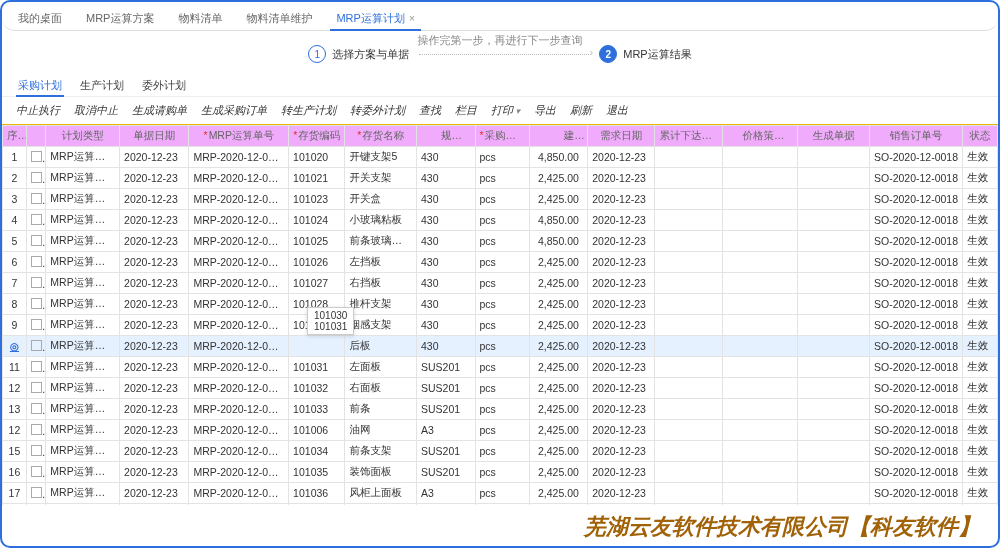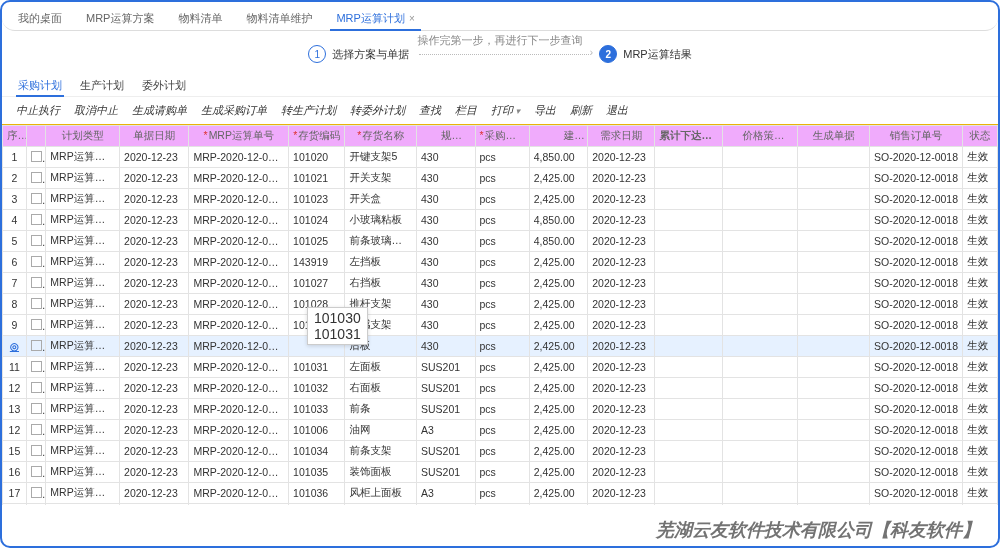--- a/index.html
+++ b/index.html
@@ -33,31 +33,31 @@
   .subtab.active::after { content:""; position:absolute; left:0; right:0; bottom:-1px; height:2px; background:#2d6fdc;}
   .toolbar { display:flex; gap:14px; padding:6px 14px; border-bottom:1px solid #eab308; color:#333;font-style:italic;}
   .toolbar span { cursor:pointer; color:#333; }
   .toolbar .drop::after{content:" \25BE"; font-size:9px; color:#888;}
   .grid-wrap { overflow:auto; height:380px; }
   table { border-collapse:collapse; width:100%; table-layout:fixed; }
   th, td { border:1px solid #e3e3e3; padding:3px 4px; white-space:nowrap; overflow:hidden; text-overflow:ellipsis; font-size:10.5px; height:20px;}
   th { background:#f0abfc; color:#666; font-weight:normal; text-align:center;}
   th.req::before{content:"*"; color:#d33; margin-right:1px;}
   td.center{text-align:center;}
-  td.right{text-align:left;}
+  td.right{text-align:center;}
   tbody tr.selected{background:#e6f1ff;}
   .chk{width:11px;height:11px;border:1px solid #aaa;display:inline-block;}
   .rowmark{color:#2d6fdc;font-weight:bold;text-decoration:underline;}
   .tooltip{
     position:absolute; background:#fff; border:1px solid #ccc; box-shadow:0 1px 4px rgba(0,0,0,.15);
-    padding:2px 6px; font-size:14px; color:#333; z-index:20;
+    padding:2px 6px; font-size:10px; color:#333; z-index:20;
   }
   .watermark{
     position:absolute; bottom:4px; right:18px;
-    font-size:18px; font-weight:bold; color:#737373; font-style:italic;
+    font-size:22px; font-weight:bold; color:#a16207; font-style:italic;
     pointer-events:none; z-index:30;
   }
 </style>
 </head>
 <body>
 
 <div class="tabs" id="tabs">
     <div class="tab">我的桌面</div>
     <div class="tab">MRP运算方案</div>
     <div class="tab">物料清单</div>
@@ -107,21 +107,21 @@
           <th style="width: 18px;"></th>
           <th style="width: 68px;">计划类型</th>
           <th style="width: 64px;">单据日期</th>
           <th class="req" style="width: 92px;">MRP运算单号</th>
           <th class="req" style="width: 52px;">存货编码</th>
           <th class="req" style="width: 66px;">存货名称</th>
           <th style="width: 54px; padding-left: 24px;">规格型号</th>
           <th class="req" style="width: 50px;">采购单位</th>
           <th style="width: 54px; padding-left: 34px;">建议量</th>
           <th style="width: 62px; margin-top: 32px;">需求日期</th>
-          <th style="width: 62px; font-weight: bold;">累计下达数量</th>
+          <th style="width: 62px;">累计下达数量</th>
           <th style="width: 70px; padding-left: 20px;">价格策略类型</th>
           <th style="width: 66px;">生成单据</th>
           <th style="width: 86px;">销售订单号</th>
           <th style="width: 32px;">状态</th>
         </tr>
       </thead>
     <tbody id="tbody">
         <tr>
           <td class="center">1</td>
           <td class="center"><span class="chk"></span></td>
@@ -211,21 +211,21 @@
           <td></td>
           <td>SO-2020-12-0018</td>
           <td>生效</td>
         </tr>
         <tr>
           <td class="center">6</td>
           <td class="center"><span class="chk"></span></td>
           <td>MRP运算生成</td>
           <td>2020-12-23</td>
           <td>MRP-2020-12-0021</td>
-          <td>143919</td>
+          <td>101026</td>
           <td>左挡板</td>
           <td>430</td>
           <td>pcs</td>
           <td class="right">2,425.00</td>
           <td>2020-12-23</td>
           <td></td>
           <td></td>
           <td></td>
           <td>SO-2020-12-0018</td>
           <td>生效</td>

